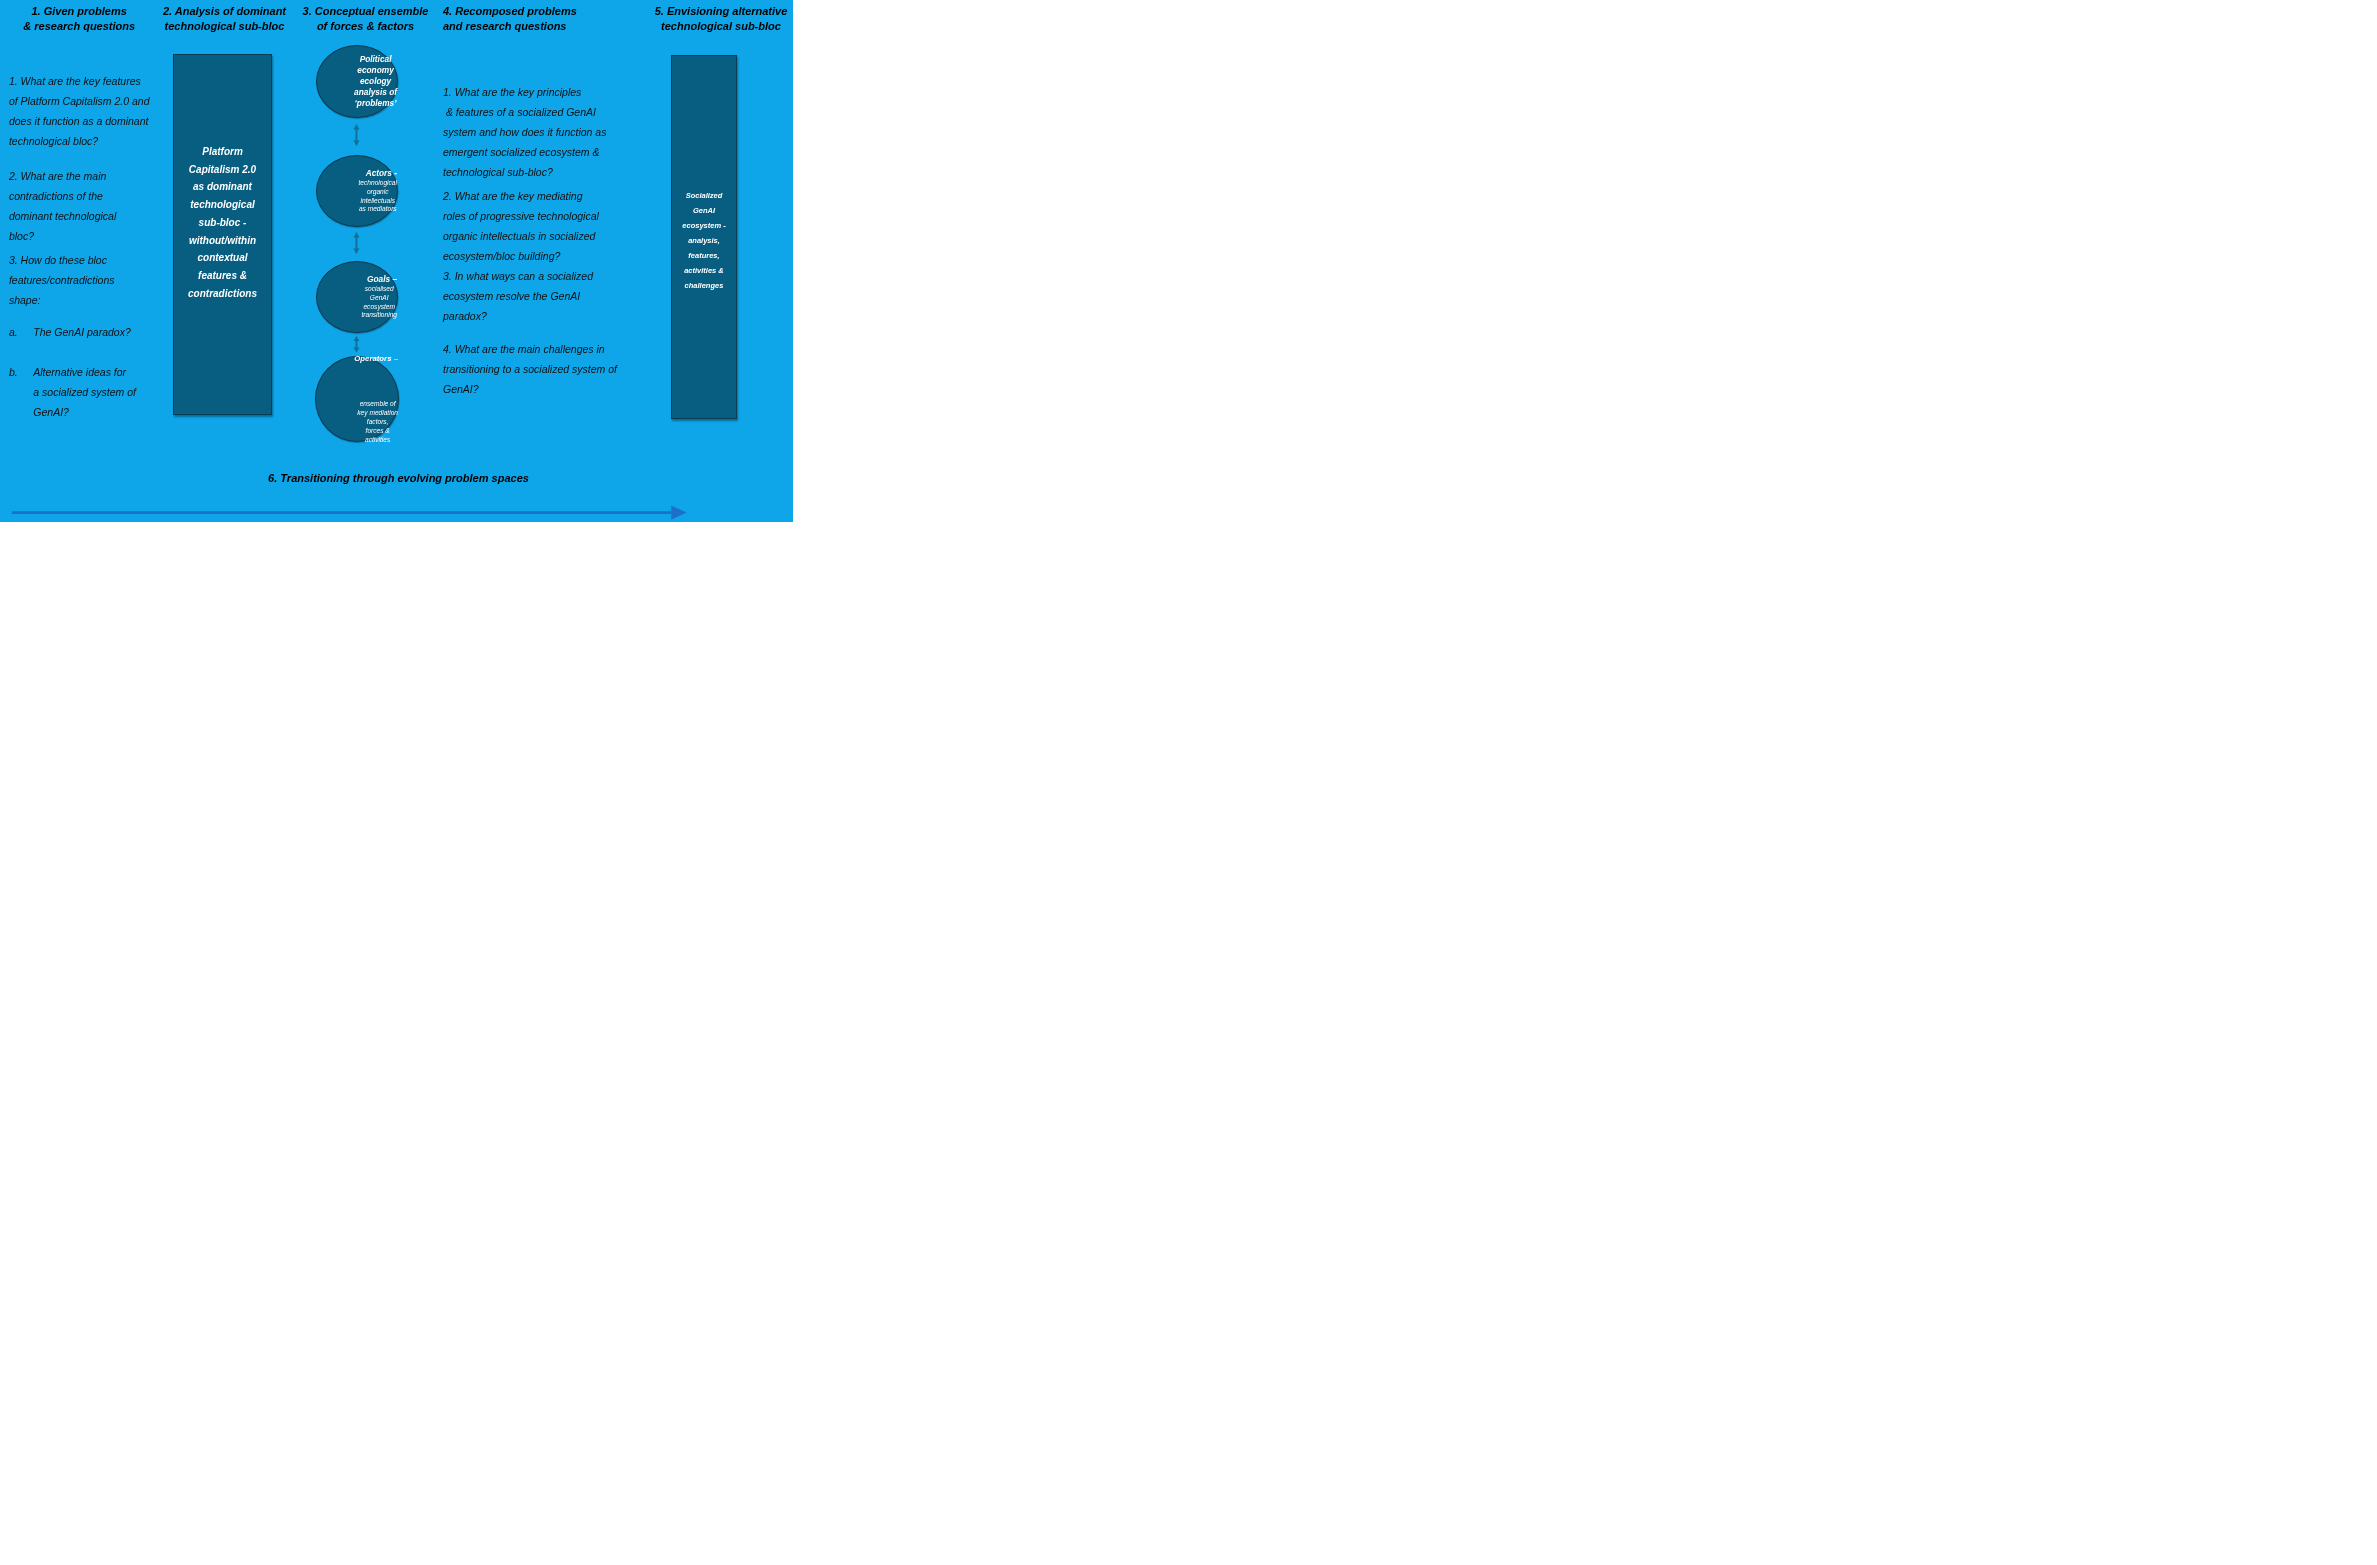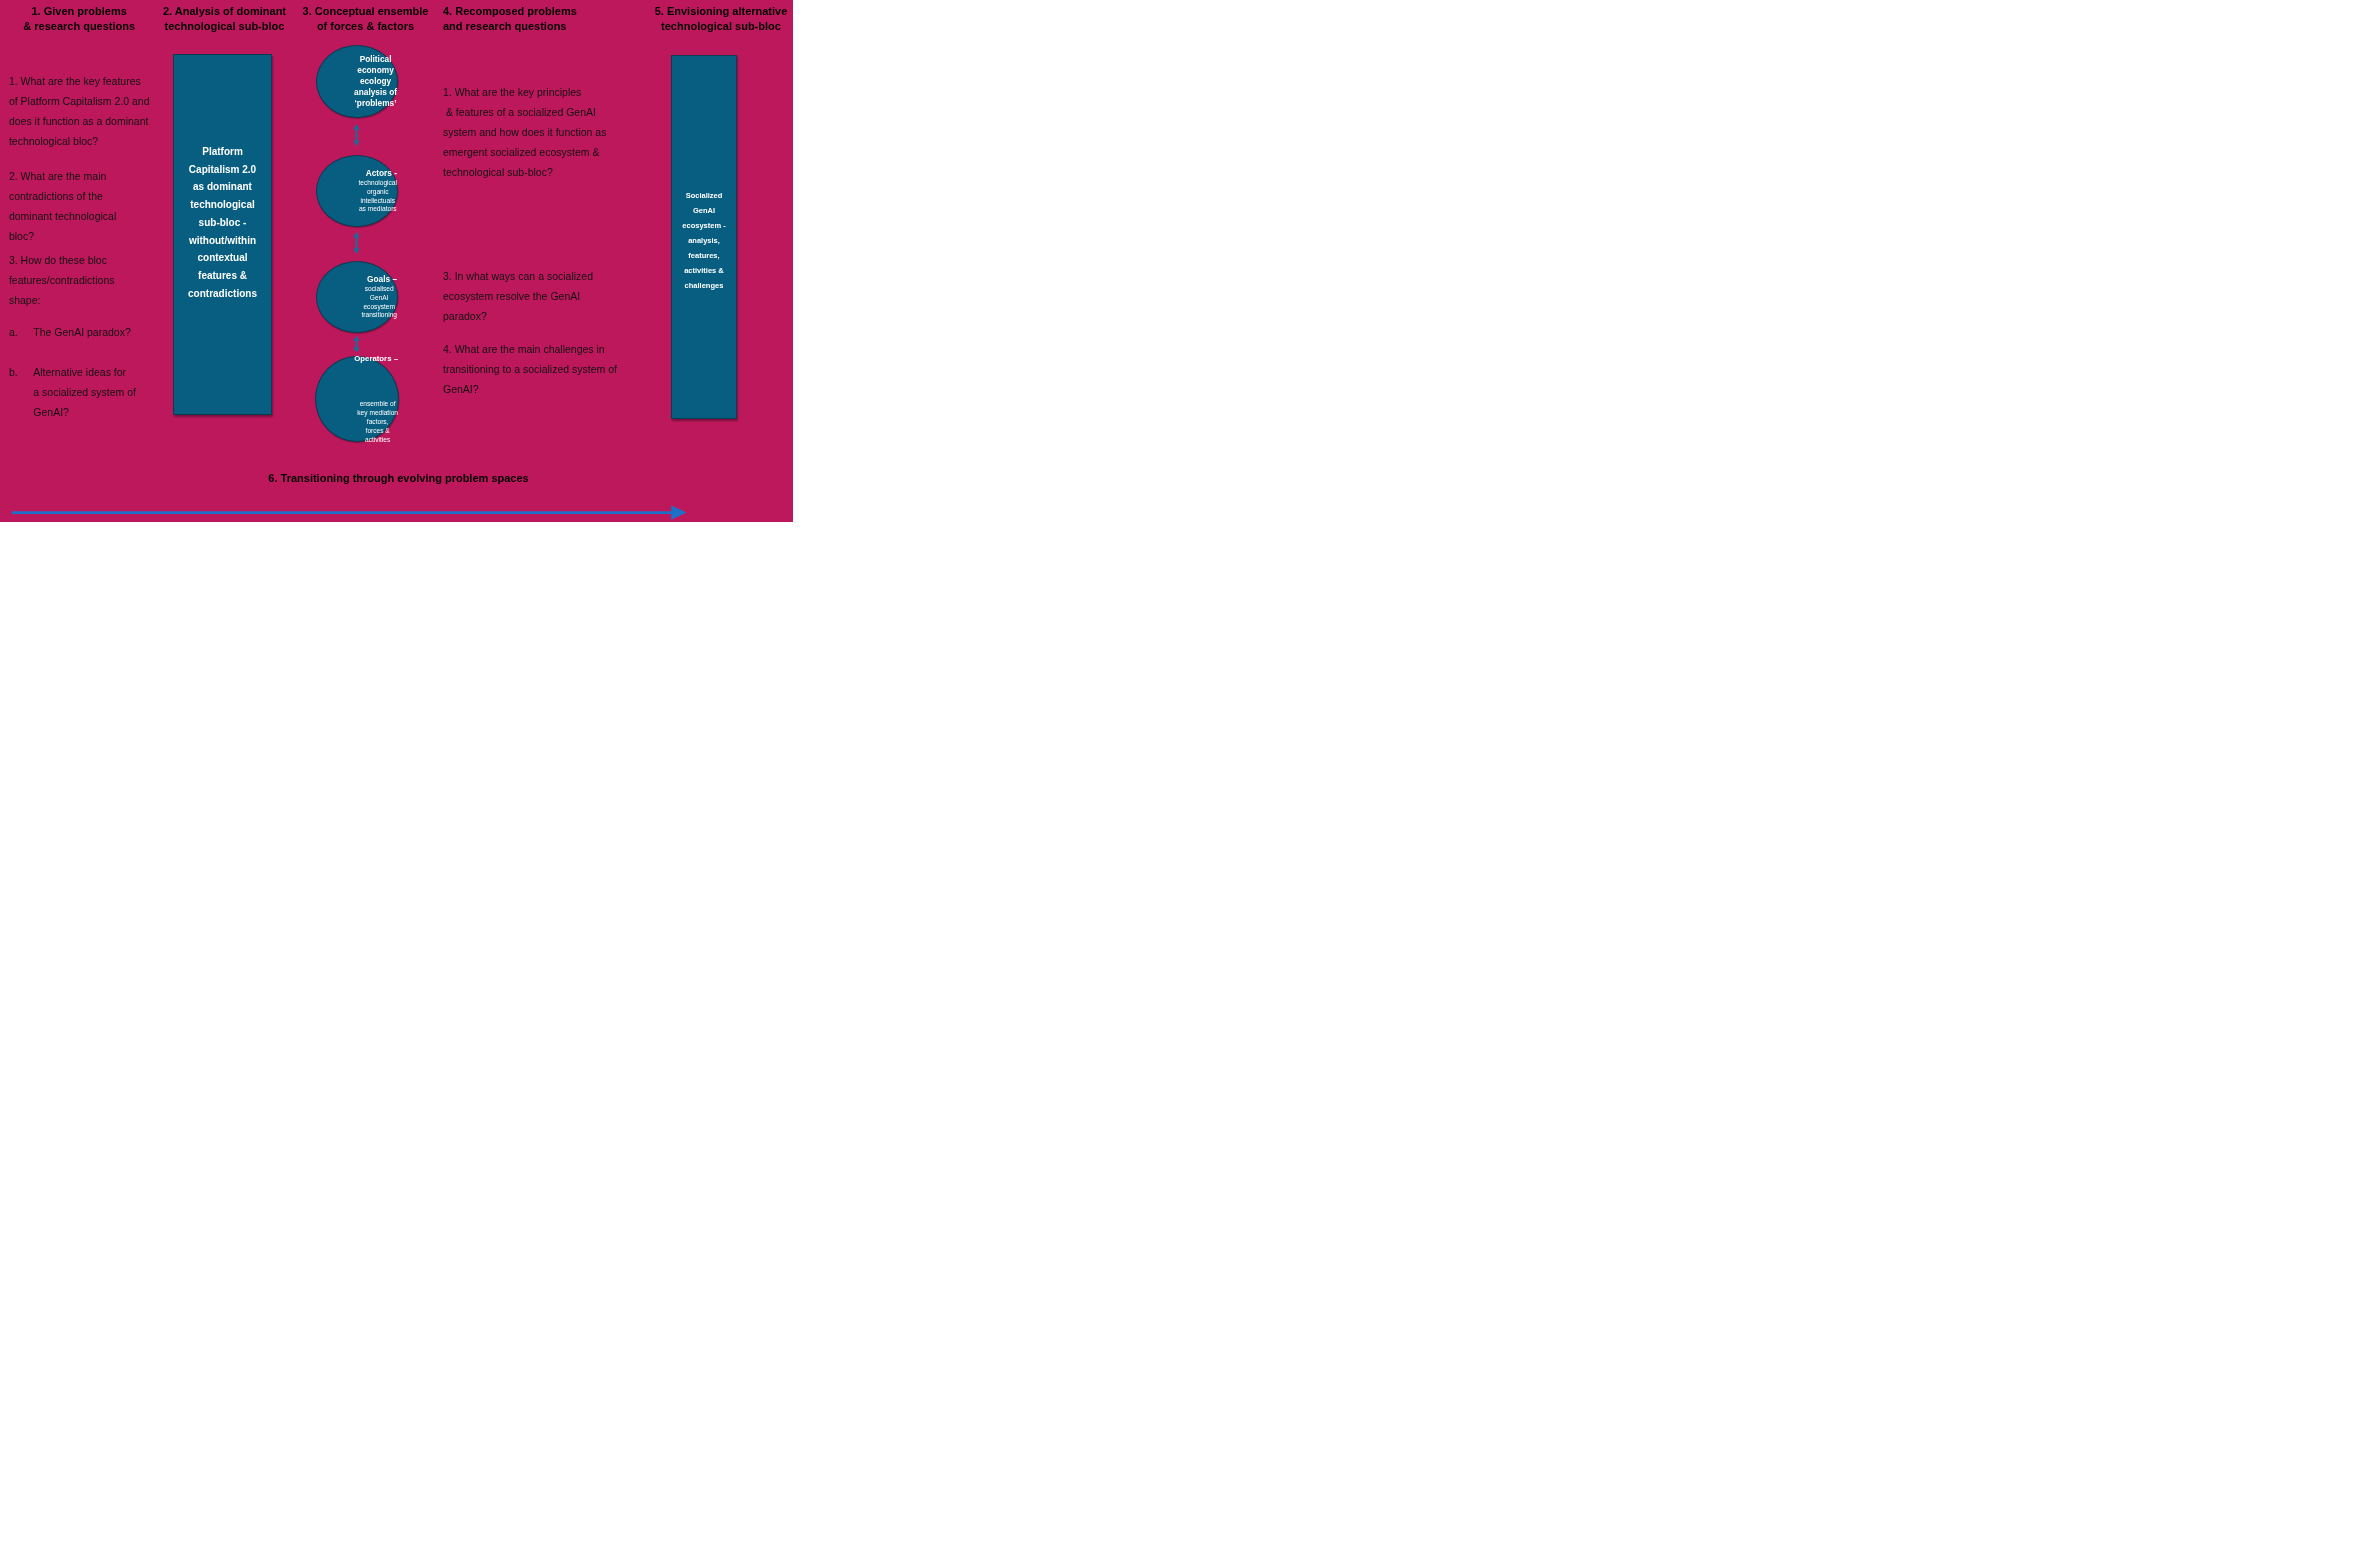--- a/index.html
+++ b/index.html
@@ -1,22 +1,23 @@
 <!DOCTYPE html>
 <html style="--shape-fill: #085E80; --shape-border: #0C3B52;font-size:8.9px"><head>
 <meta charset="utf-8">
 <style>
   html,body{margin:0;padding:0;background:#ffffff;}
   #canvas{
     position:relative;
     width:793px;height:522px;
-    background:#be185d;
+    background:#0ea5e9;
     font-family:"Liberation Sans",sans-serif;
     color:#111111;
     overflow:hidden;
+    font-style:italic;
   }
   .col-header{
     position:absolute;top:4.4px;
     font-weight:bold;font-size:11px;line-height:1.32;
     text-align:center;white-space:pre-line;color:#000;
   }
   #header-1{left:7.2px;width:144px;}
   #header-2{left:158px;width:133px;}
   #header-3{left:299px;width:133px;}
   #header-4{left:443px;width:150px;text-align:left;}
@@ -176,20 +177,24 @@
 factors,
 forces &amp;
 activities</div>
   </div>
 
   <div class="qtext" id="c4-q1">1. What are the key principles
 &nbsp;&amp; features of a socialized GenAI
 system and how does it function as
 emergent socialized ecosystem &amp;
 technological sub-bloc?</div>
+  <div class="qtext" id="c4-q2">2. What are the key mediating
+roles of progressive technological
+organic intellectuals in socialized
+ecosystem/bloc building?</div>
   <div class="qtext" id="c4-q3">3. In what ways can a socialized
 ecosystem resolve the GenAI
 paradox?</div>
   <div class="qtext" id="c4-q4">4. What are the main challenges in
 transitioning to a socialized system of
 GenAI?</div>
 
   <div class="teal-box" id="box-col5">Socialized
 GenAI
 ecosystem -

